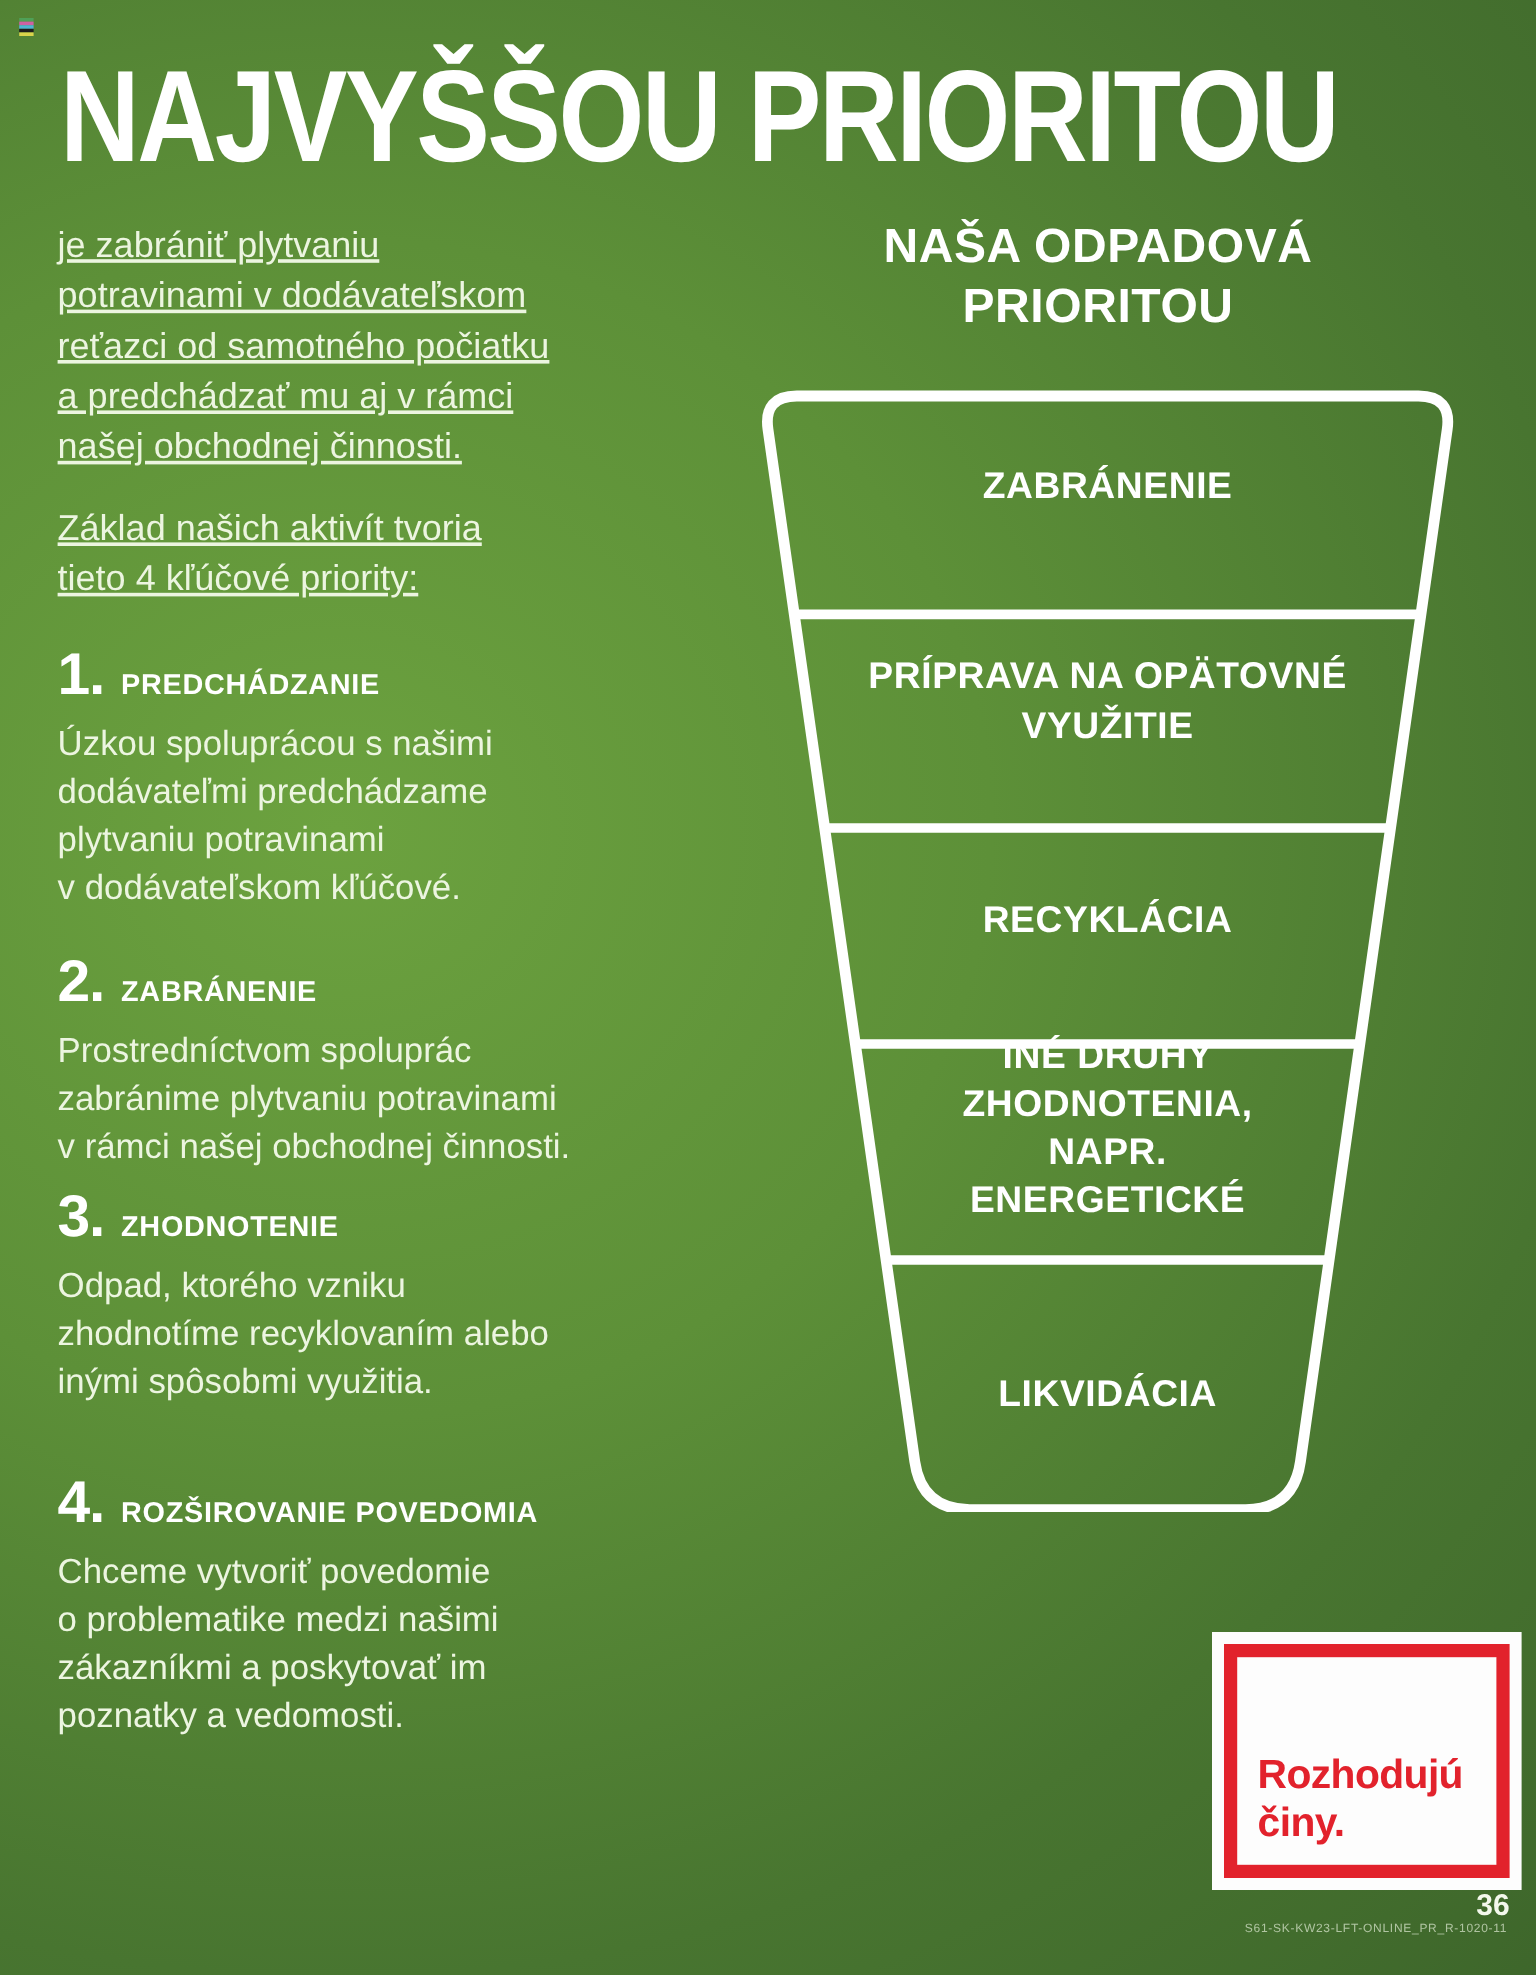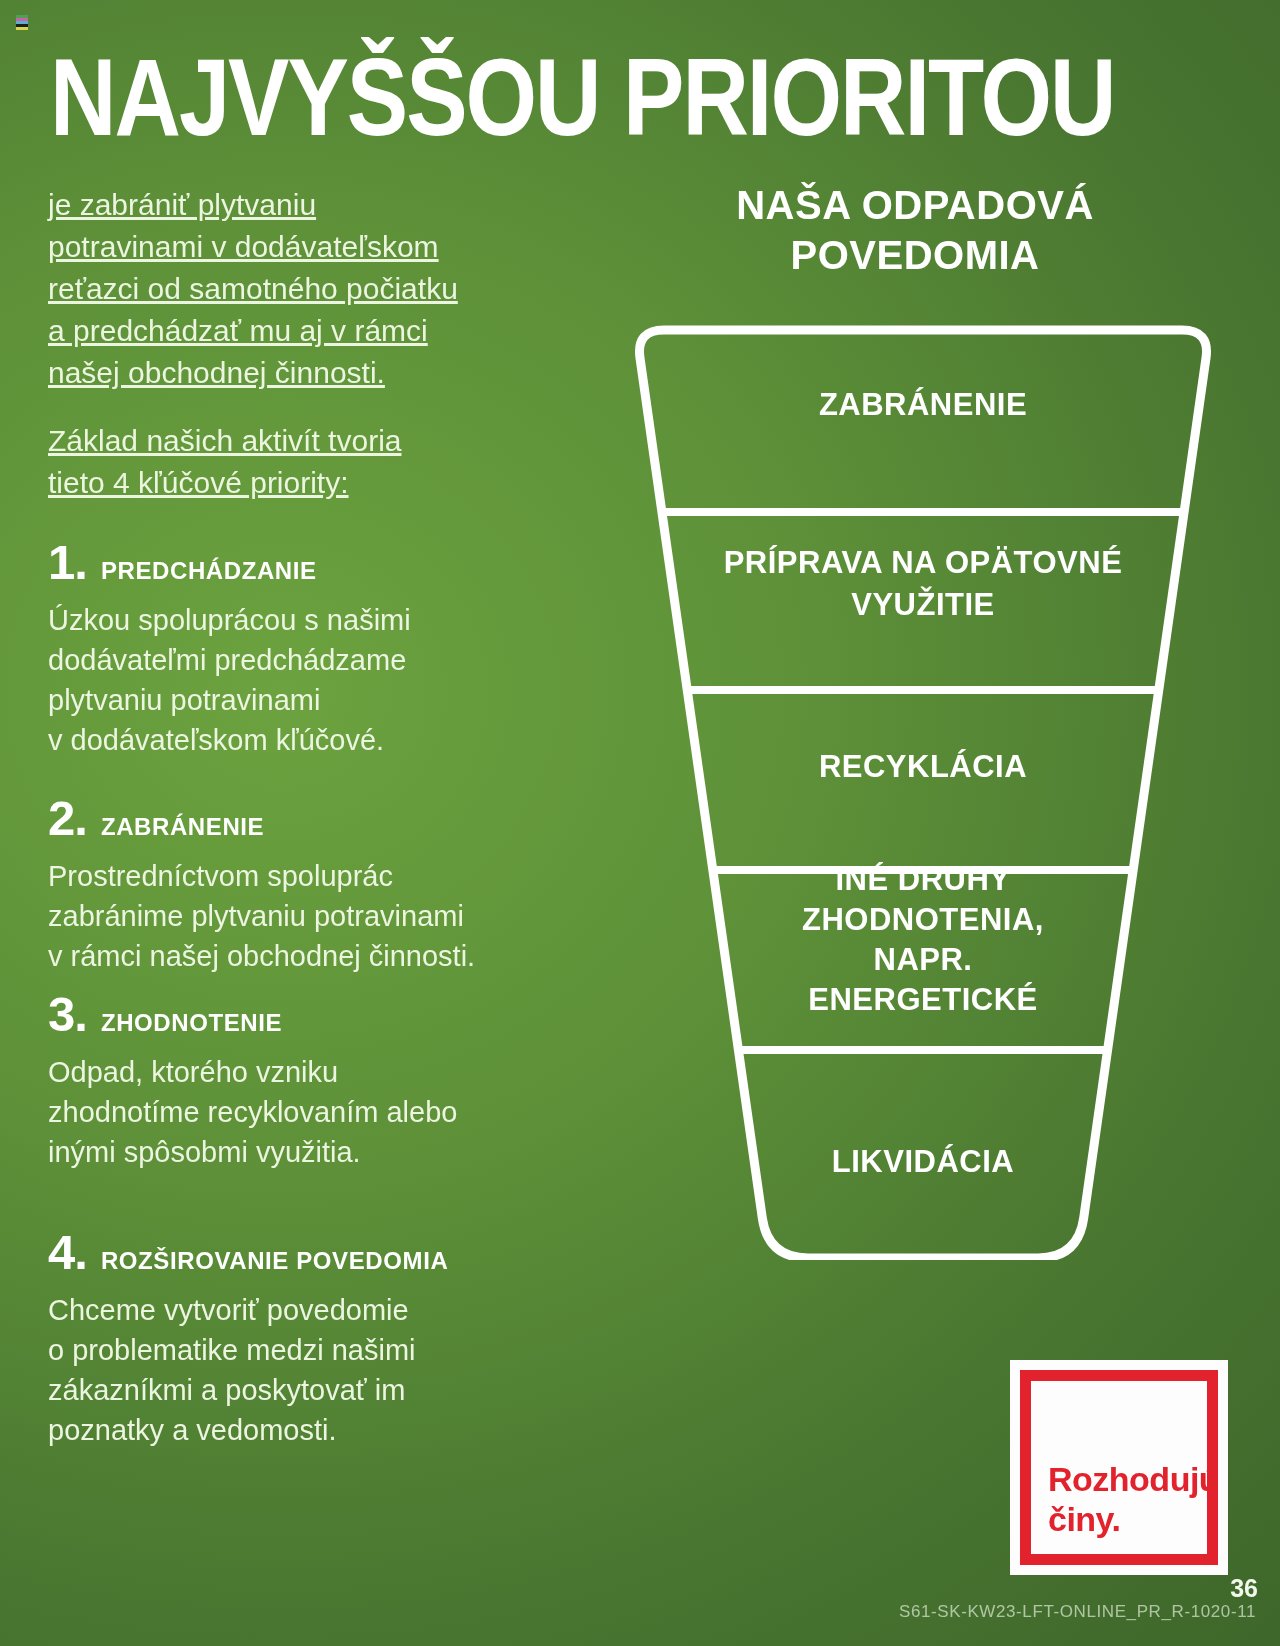--- a/index.html
+++ b/index.html
@@ -49,33 +49,33 @@
   }
   svg.funnel{position:absolute;left:590px;top:310px;}
   svg.funnel .shape{fill:none;stroke:#ffffff;stroke-width:9;}
   svg.funnel .divider{stroke:#ffffff;stroke-width:8;}
   svg.funnel text{
     font-family:"Liberation Sans", sans-serif;
     font-size:31px;font-weight:700;fill:#ffffff;
     letter-spacing:.5px;text-anchor:middle;
   }
 
-  .logo-box{position:absolute;left:1010px;top:1360px;width:218px;height:215px;background:#fdfdfd;}
+  .logo-box{position:absolute;left:1010px;top:1360px;width:258px;height:215px;background:#fdfdfd;}
   .logo-inner{position:absolute;left:10px;top:10px;right:10px;bottom:10px;border:11px solid #e2222c;}
   .logo-text{
     position:absolute;left:17px;bottom:15px;
     color:#e2222c;font-size:34px;font-weight:700;line-height:40px;letter-spacing:-.5px;
   }
   .page-num{
     position:absolute;right:22px;top:1574px;
     font-size:25px;font-weight:700;color:#f3f8ec;
   }
   .footer-code{
     position:absolute;right:24px;top:1602px;
-    font-size:17px;font-weight:400;letter-spacing:.6px;
+    font-size:10px;font-weight:400;letter-spacing:.6px;
     color:rgba(235,245,225,.65);
   }
 </style>
 </head>
 <body>
 
 <div class="page">
 
   <div class="print-mark">
     <span class="pm1"></span>
@@ -145,21 +145,21 @@
     <div class="p-body">
       <div>Chceme vytvoriť povedomie</div>
       <div>o problematike medzi našimi</div>
       <div>zákazníkmi a poskytovať im</div>
       <div>poznatky a vedomosti.</div>
     </div>
   </div>
 
   <div class="funnel-heading">
     <div>NAŠA ODPADOVÁ</div>
-    <div>POVEDOMIA</div>
+    <div>PRIORITOU</div>
   </div>
 
   <svg class="funnel" width="640" height="950" viewBox="0 0 640 950">
     <path class="shape" d="M 74 20 L 592 20 Q 620 20 616 48 L 493.7 908 Q 488 948 448 948 L 218 948 Q 178 948 172.3 908 L 50 48 Q 46 20 74 20 Z"></path>
     <line class="divider" x1="72" y1="202" x2="594" y2="202"></line>
     <line class="divider" x1="97" y1="380" x2="569" y2="380"></line>
     <line class="divider" x1="123" y1="560" x2="543" y2="560"></line>
     <line class="divider" x1="148" y1="740" x2="518" y2="740"></line>
 
     <text x="333" y="105">ZABRÁNENIE</text>

